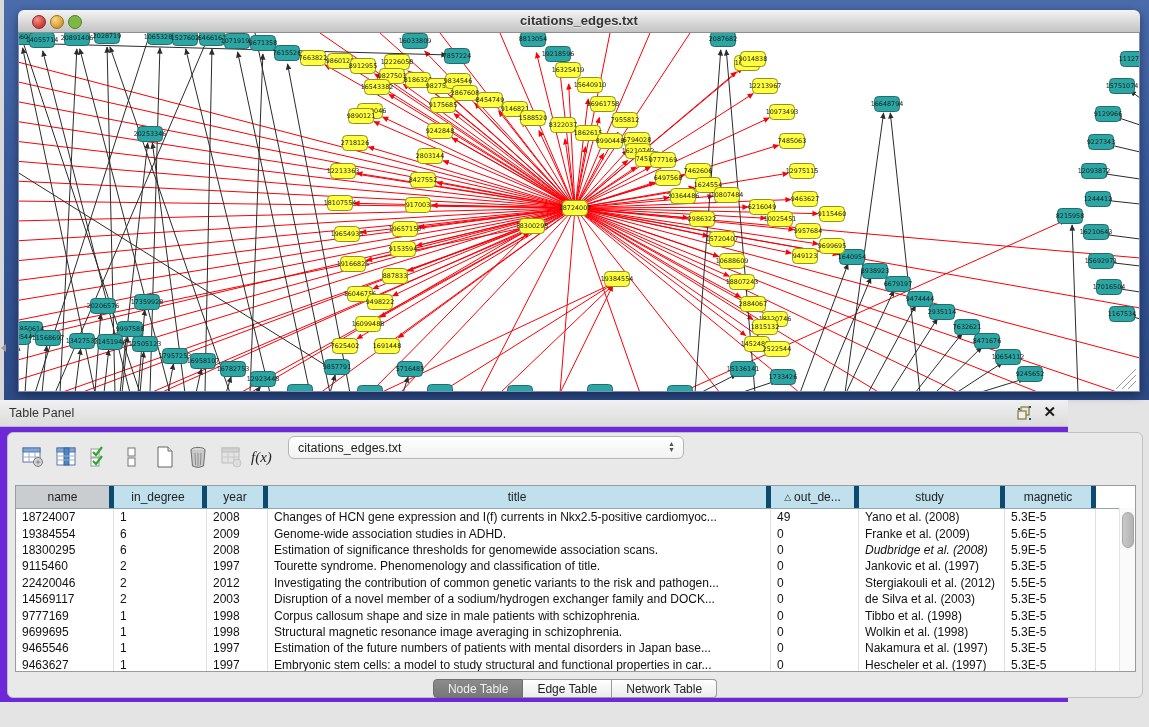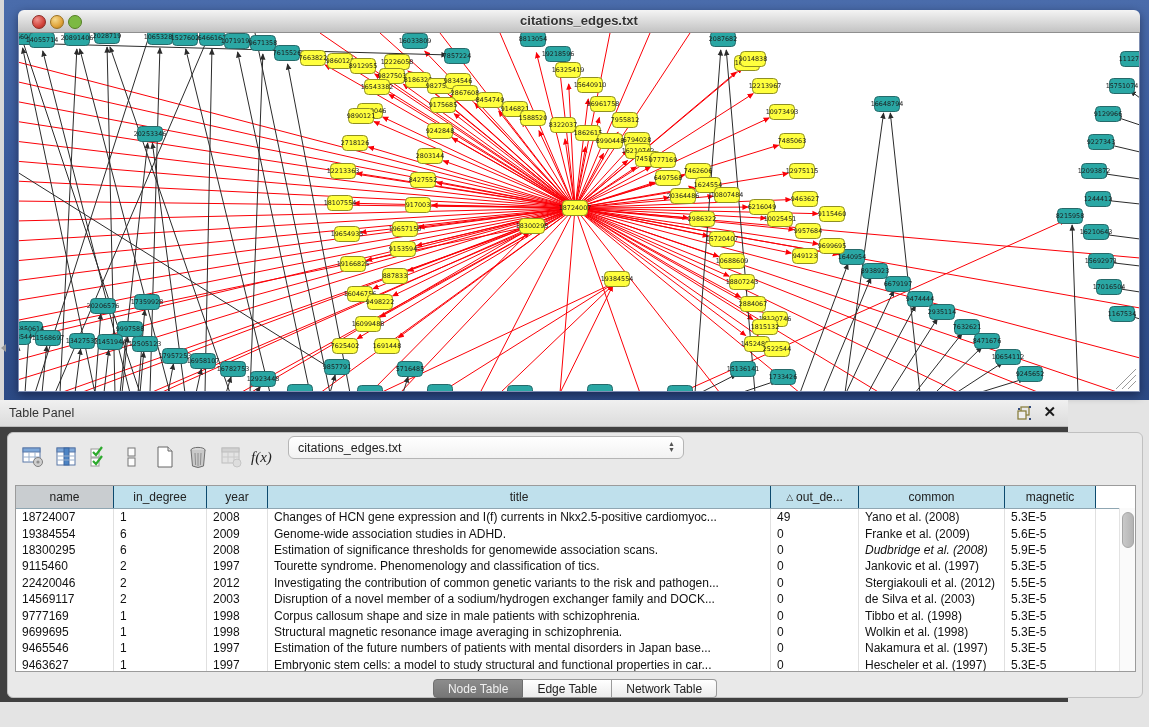--- a/index.html
+++ b/index.html
@@ -21,42 +21,42 @@
   #tl-yellow{left:32px;background:radial-gradient(circle at 35% 30%,#f5d98c,#e0a33a 60%,#a9741c);border:1px solid #9a7020;}
   #tl-green{left:50px;background:radial-gradient(circle at 35% 30%,#c4e49a,#7cb942 60%,#4d7d20;);border:1px solid #567f27;background-color:#7cb942;}
   #net-canvas{position:relative;width:1120px;height:358px;background:#ffffff;border:1px solid #7d8db2;border-top:none;}
   #net-canvas svg{display:block;width:100%;height:100%;}
   #panel-collapse-arrow{position:absolute;left:1px;top:344px;width:0;height:0;
     border-top:4px solid transparent;border-bottom:4px solid transparent;border-right:5px solid #9a9a9a;}
   #split-handle{position:absolute;left:572px;top:401px;width:10px;height:4px;
     background:radial-gradient(circle,#9a9a9a 1px,transparent 1.4px);background-size:4px 4px;}
 
   
-  #table-panel{position:absolute;left:0;top:400px;width:1068px;height:302px;background:#404040;}
+  #table-panel{position:absolute;left:0;top:400px;width:1068px;height:302px;background:#6d28d9;}
   #tp-titlebar{position:relative;height:26px;background:linear-gradient(180deg,#f0f0f0,#dcdcdc);
     border-bottom:1px solid #bcbcbc;}
   #tp-title{position:absolute;left:9px;top:6px;font-size:12.5px;color:#333;}
   #tp-float{position:absolute;right:36px;top:6px;width:15px;height:15px;cursor:pointer;}
   #tp-close{position:absolute;right:12px;top:3px;font-size:15px;font-weight:bold;color:#1a1a1a;cursor:pointer;}
   #tp-inner{position:absolute;left:7px;top:32px;width:1134px;height:264px;background:#e9e9e9;
     border:1px solid #c0c0c0;border-radius:6px;}
   #tp-toolbar{position:absolute;left:12px;top:10px;height:28px;display:flex;align-items:center;}
   .tbtn{width:26px;height:24px;display:flex;align-items:center;justify-content:center;margin-right:7px;cursor:pointer;}
   .tbtn svg{display:block;}
   #fx-label{font-family:"Liberation Serif",serif;font-style:italic;font-size:15px;color:#222;margin-right:28px;}
   #table-combo{position:absolute;left:280px;top:3px;width:396px;height:23px;background:linear-gradient(180deg,#ffffff,#f2f2f2);
     border:1px solid #b5b5b5;border-radius:6px;font-size:12.5px;color:#222;
     display:flex;align-items:center;padding-left:9px;box-sizing:border-box;cursor:pointer;}
   #combo-arrows{position:absolute;right:8px;top:4px;display:flex;flex-direction:column;align-items:center;line-height:6px;}
   #combo-arrows span{font-size:7px;color:#555;}
 
   #data-table{position:absolute;left:7px;top:52px;width:1121px;height:187px;background:#fff;
     border:1px solid #9b9b9b;box-sizing:border-box;overflow:hidden;}
   #thead{display:flex;height:22px;background:#fff;border-bottom:1px solid #8fa6b2;}
-  .hcell{box-sizing:border-box;background:#bfe0ec;border-right:1px solid #0c4a6e;
+  .hcell{box-sizing:border-box;background:#bfe0ec;border-right:5px solid #0c4a6e;
     font-size:12px;color:#222;display:flex;align-items:center;justify-content:center;cursor:pointer;}
   .hcell.first{background:#c9cdd0;}
   .sort-tri{font-size:9px;margin-right:3px;color:#333;}
   #tbody .trow{display:flex;height:16.4px;align-items:center;cursor:default;}
   .tcell{box-sizing:border-box;font-size:12px;color:#111;padding-left:6px;white-space:nowrap;overflow:hidden;
     border-right:1px solid #e0e0e0;height:100%;display:flex;align-items:center;}
   #vscroll{position:absolute;right:0;top:22px;bottom:0;width:15px;background:#fafafa;border-left:1px solid #e3e3e3;}
   #vthumb{position:absolute;left:2px;top:4px;width:10px;height:34px;background:linear-gradient(90deg,#c9c9c9,#b3b3b3);
     border:1px solid #a5a5a5;border-radius:6px;cursor:pointer;}
 
@@ -929,21 +929,21 @@
               <span>year</span>
             </div>
             <div class="hcell" style="width: 503px;">
               <span>title</span>
             </div>
             <div class="hcell" style="width: 88px;">
               <span class="sort-tri">△</span>
               <span>out_de...</span>
             </div>
             <div class="hcell" style="width: 146px;">
-              <span>common</span>
+              <span>study</span>
             </div>
             <div class="hcell" style="width: 91px;">
               <span>magnetic</span>
             </div>
           </div>
         <div id="tbody">
             <div class="trow">
               <div class="tcell" style="width: 98px;">18724007</div>
               <div class="tcell" style="width: 93px;">1</div>
               <div class="tcell" style="width: 61px;">2008</div>
@@ -967,21 +967,21 @@
               <div class="tcell" style="width: 61px;">2008</div>
               <div class="tcell" style="width: 503px;">Estimation of significance thresholds for genomewide association scans.</div>
               <div class="tcell" style="width: 88px;">0</div>
               <div class="tcell" style="width: 146px; font-style: italic;">Dudbridge et al. (2008)</div>
               <div class="tcell" style="width: 91px;">5.9E-5</div>
             </div>
             <div class="trow">
               <div class="tcell" style="width: 98px;">9115460</div>
               <div class="tcell" style="width: 93px;">2</div>
               <div class="tcell" style="width: 61px;">1997</div>
-              <div class="tcell" style="width: 503px;">Tourette syndrome. Phenomenology and classification of tics.</div>
+              <div class="tcell" style="width: 503px;">Tourette syndrome. Phenomenology and classification of title.</div>
               <div class="tcell" style="width: 88px;">0</div>
               <div class="tcell" style="width: 146px;">Jankovic et al. (1997)</div>
               <div class="tcell" style="width: 91px;">5.3E-5</div>
             </div>
             <div class="trow">
               <div class="tcell" style="width: 98px;">22420046</div>
               <div class="tcell" style="width: 93px;">2</div>
               <div class="tcell" style="width: 61px;">2012</div>
               <div class="tcell" style="width: 503px;">Investigating the contribution of common genetic variants to the risk and pathogen...</div>
               <div class="tcell" style="width: 88px;">0</div>

